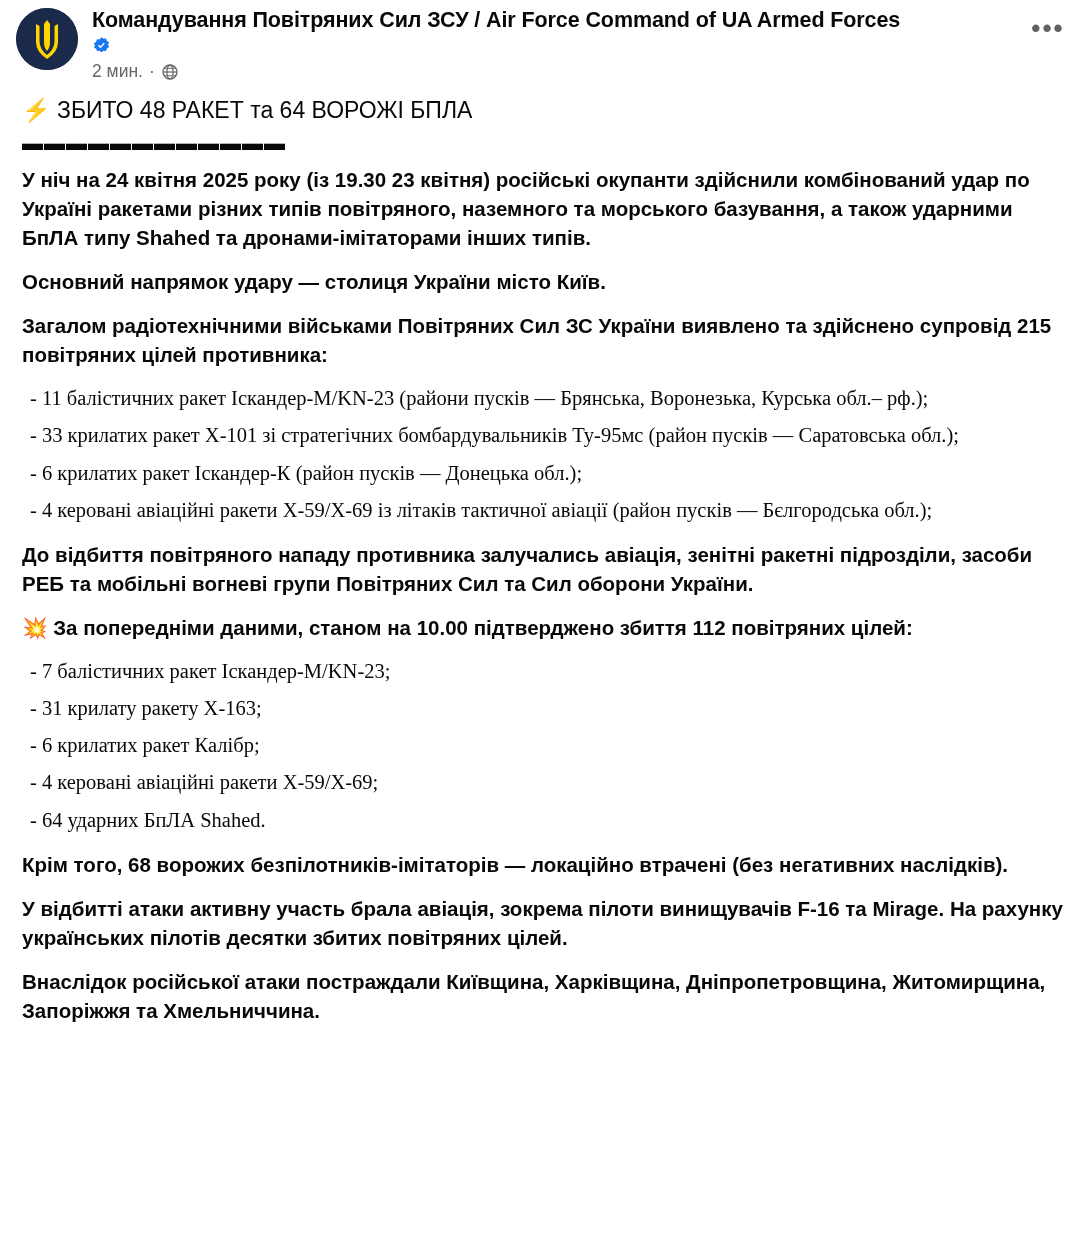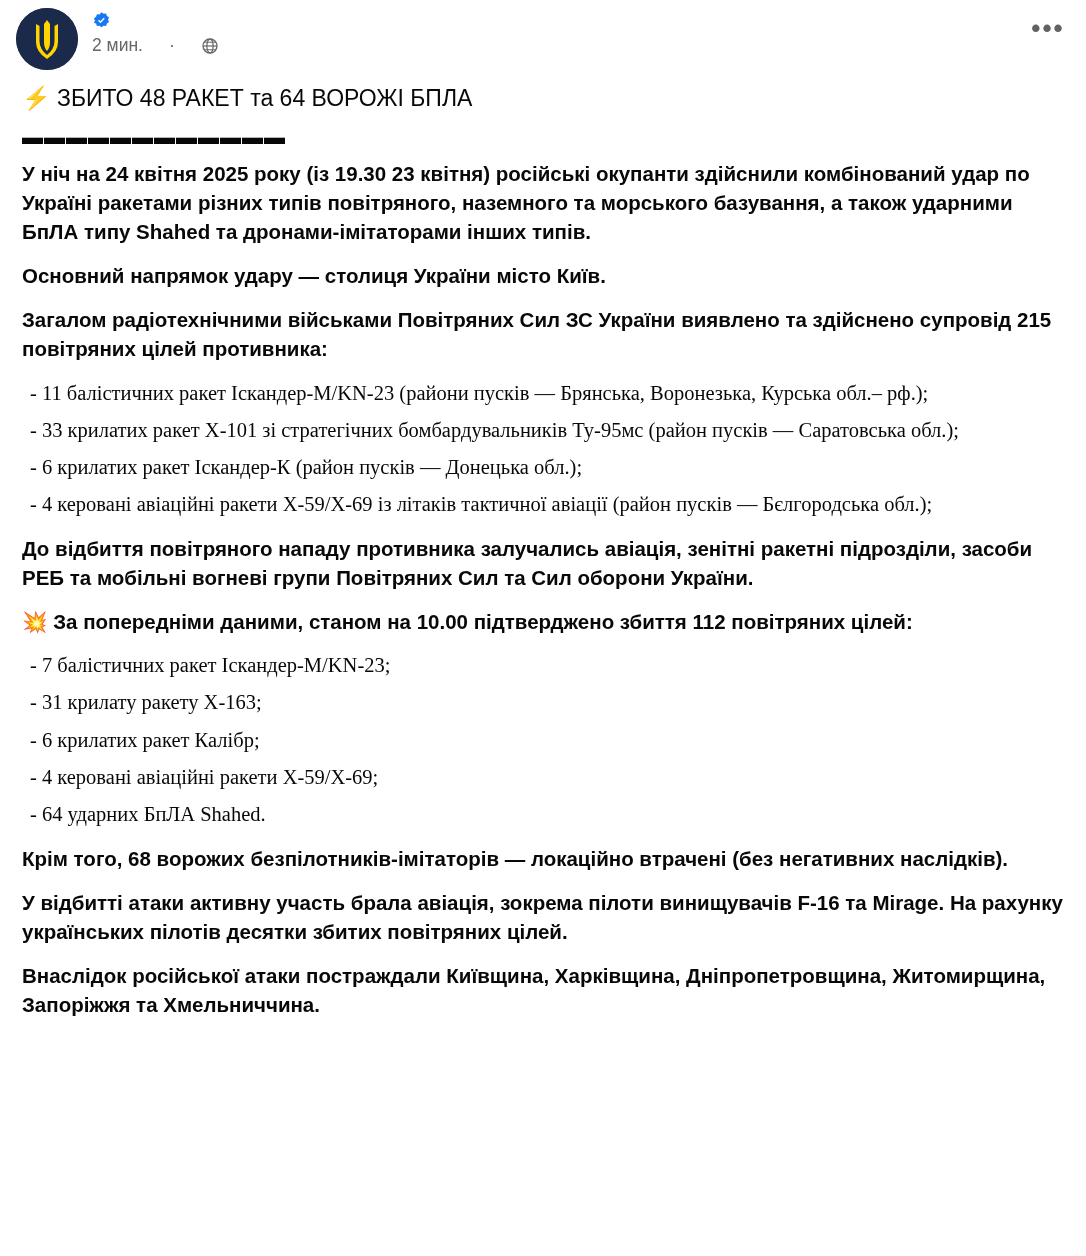--- a/index.html
+++ b/index.html
@@ -76,21 +76,20 @@
     width: 19px;
     height: 19px;
     display: block;
   }
   .meta-row {
     display: flex;
     align-items: center;
     margin-top: 5px;
     color: #65676b;
     font-size: 17.5px;
-    gap: 20px;
   }
   .meta-time { color: #65676b; }
   .meta-dot {
     margin: 0 6px;
     color: #65676b;
   }
   .globe-icon {
     width: 18px;
     height: 18px;
     display: inline-block;
@@ -119,21 +118,21 @@
   .post-body {
     padding: 14px 18px 18px 22px;
     box-sizing: border-box;
     font-size: 20.5px;
     line-height: 1.42;
     color: #080809;
   }
   .headline {
     font-size: 23px;
     line-height: 1.3;
-    margin: 0 0 12px 0;
+    margin: 0 0 6px 0;
     color: #080809;
   }
   .dash-rule {
     margin: 2px 0 12px 0;
     font-size: 21px;
     letter-spacing: 1px;
     color: #080809;
     font-weight: bold;
     line-height: 1;
     white-space: nowrap;
@@ -165,20 +164,23 @@
           <circle cx="31" cy="31" r="31" fill="#1b2a4a"></circle>
           <g fill="#ffd400">
             <path d="M31 12 L34 16 L34 34 Q34 40 31 43 Q28 40 28 34 L28 16 Z"></path>
             <path d="M20 16 L23.5 18 L23.5 33 Q23.5 41 31 47 Q38.5 41 38.5 33 L38.5 18 L42 16 L42 34 Q42 44 31 51 Q20 44 20 34 Z"></path>
           </g>
         </svg>
       </div>
     </div>
 
     <div class="header-text">
+      <div class="page-name-row">
+        <span class="page-name">Командування Повітряних Сил ЗСУ / Air Force Command of UA Armed Forces</span>
+      </div>
       <div class="verified-row">
         <svg class="verified-badge" viewBox="0 0 24 24">
           <path fill="#1877f2" d="M12 1.5l2.6 2 3.2-.4 1 3.1 2.7 1.8-1.2 3 1.2 3-2.7 1.8-1 3.1-3.2-.4-2.6 2-2.6-2-3.2.4-1-3.1L2.5 15l1.2-3-1.2-3 2.7-1.8 1-3.1 3.2.4z"></path>
           <path fill="#ffffff" d="M10.6 15.4l-3-3 1.3-1.3 1.7 1.7 4.2-4.2 1.3 1.3z"></path>
         </svg>
       </div>
       <div class="meta-row">
         <span class="meta-time">2 мин.</span>
         <span class="meta-dot">·</span>
         <span>

